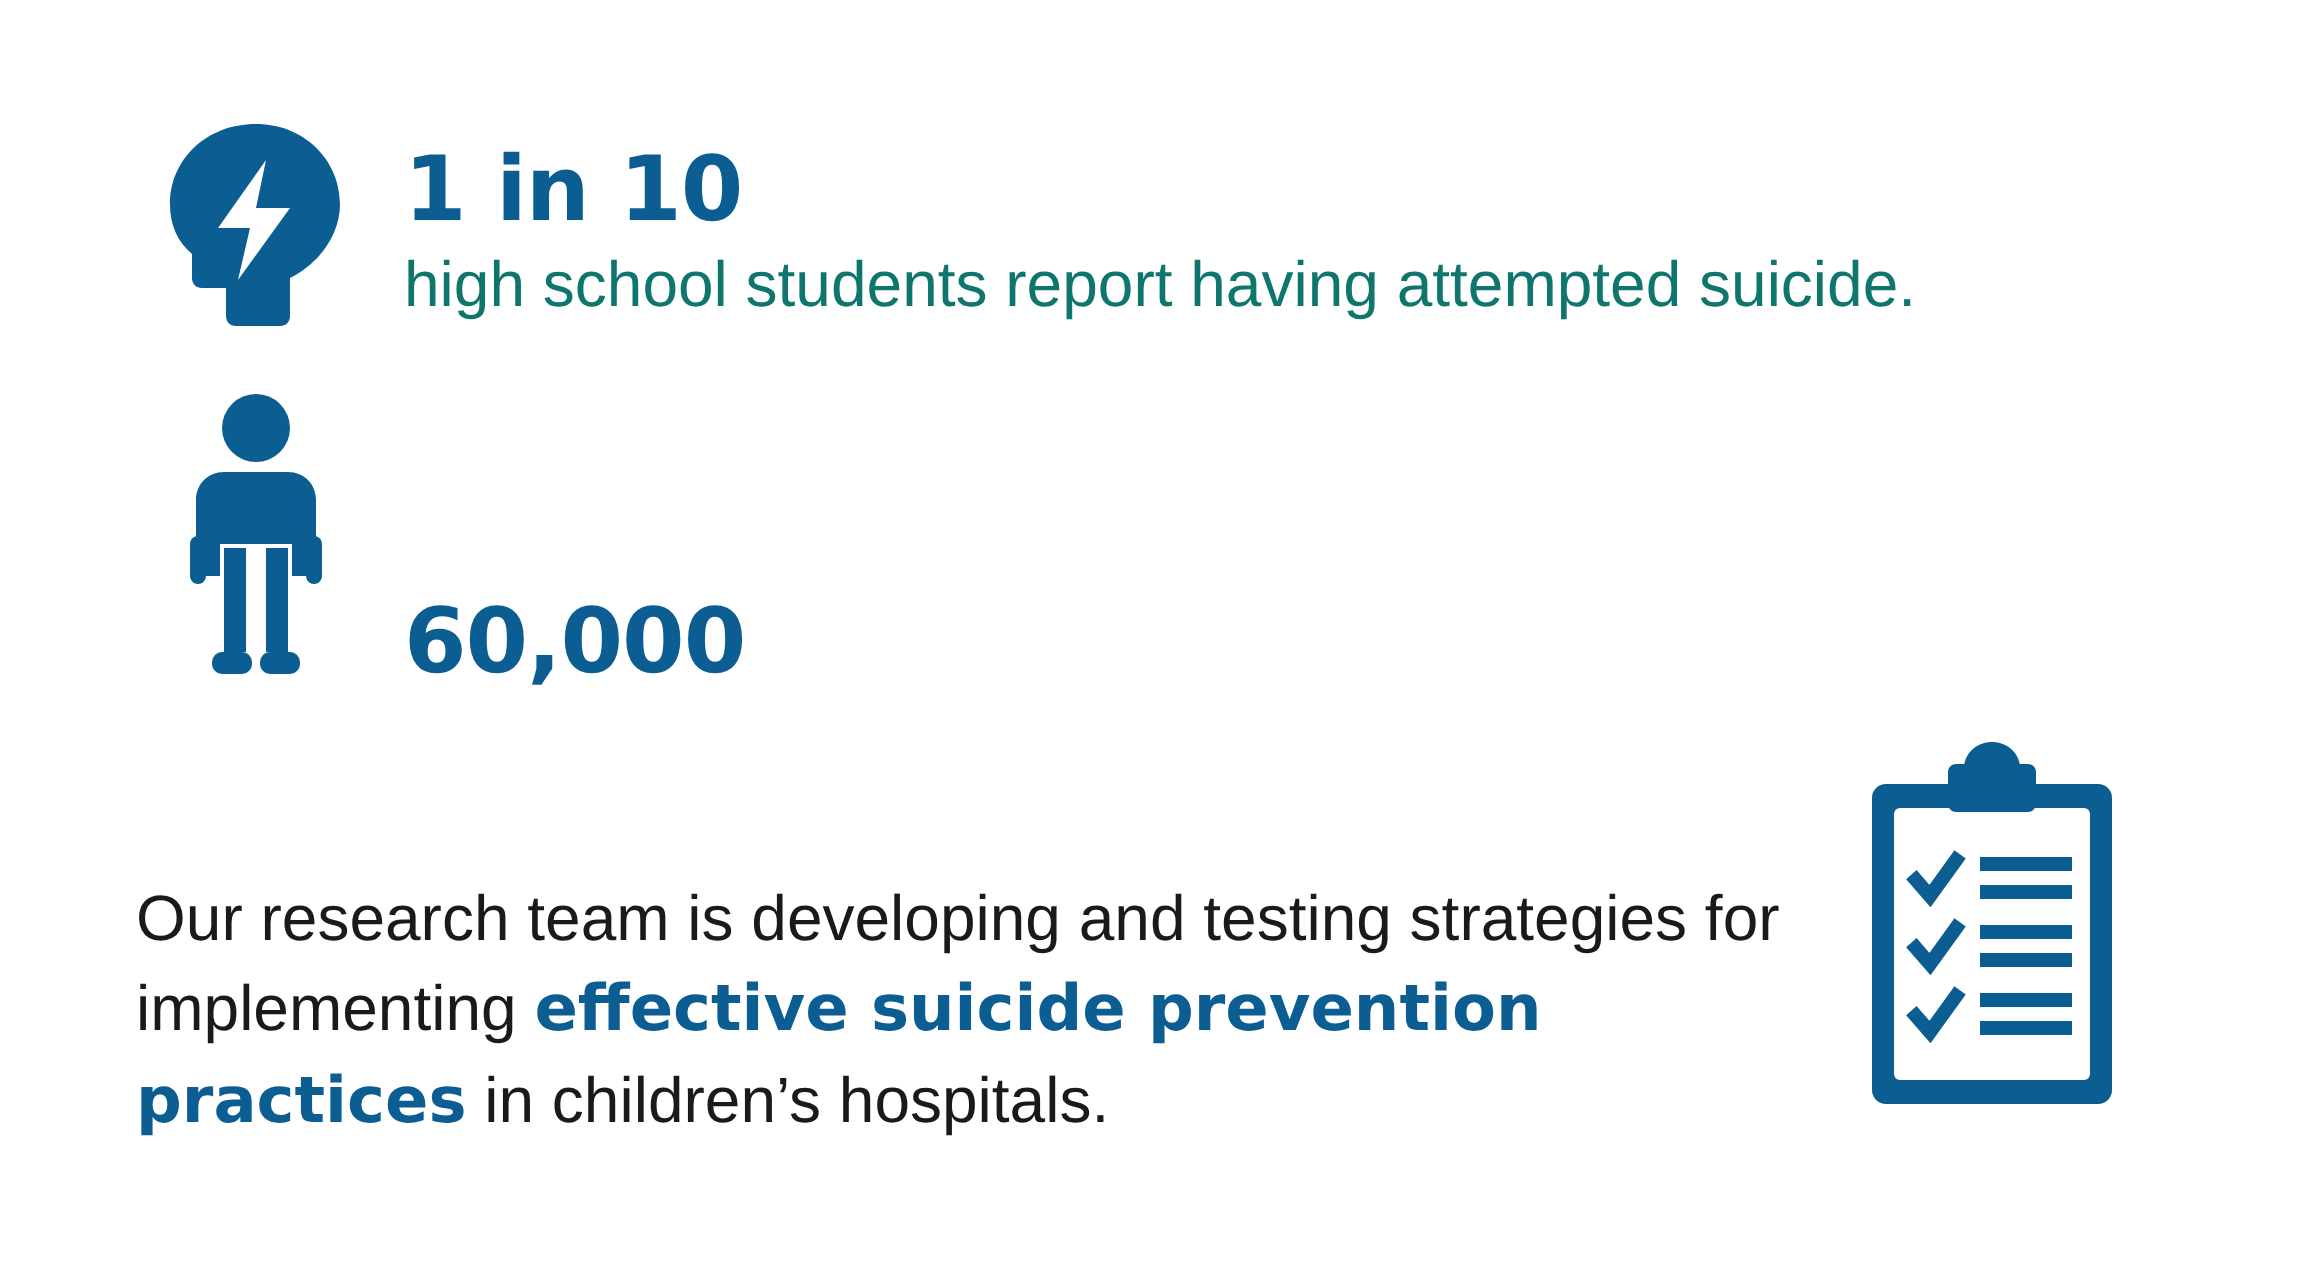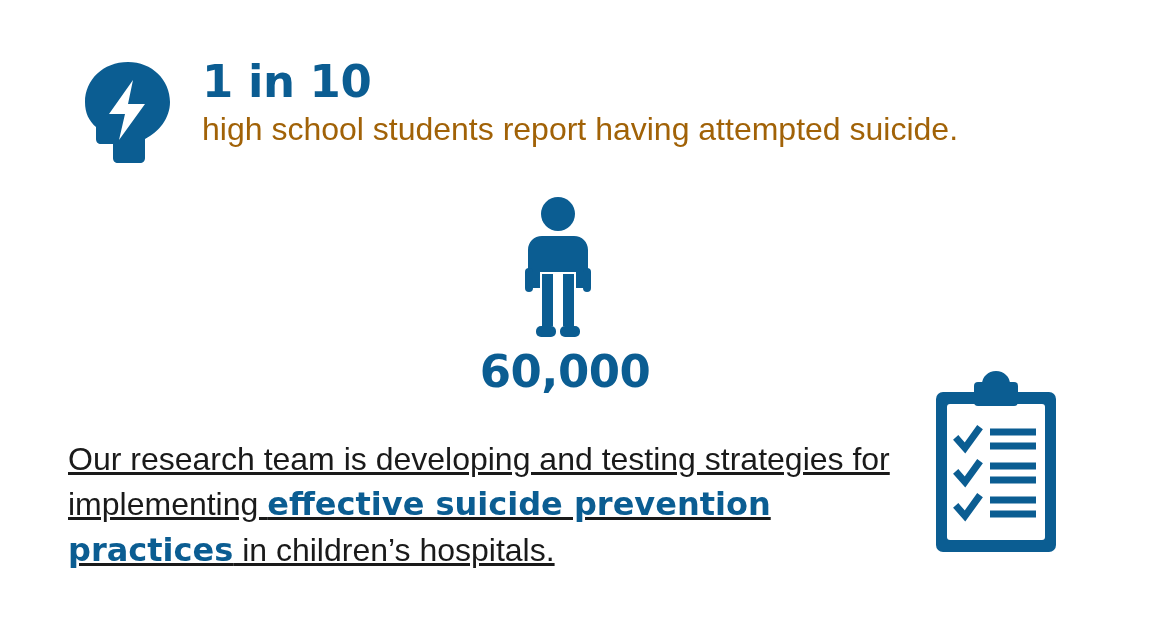--- a/index.html
+++ b/index.html
@@ -19,21 +19,21 @@
   .infographic {
     position: relative;
     width: 1152px;
     height: 641px;
   }
 
   
   .stat {
     position: absolute;
     display: flex;
-    align-items: center;
+    align-items: flex-end;
   }
 
   .stat-icon {
     flex: 0 0 auto;
     display: flex;
     align-items: flex-start;
     justify-content: center;
   }
 
   .stat-text {
@@ -47,57 +47,55 @@
     line-height: 1.05;
     letter-spacing: -0.5px;
     color: #0b5d92;
     margin: 0 0 4px 0;
   }
 
   .stat-desc {
     font-family: "Liberation Sans", sans-serif;
     font-size: 32px;
     line-height: 1.30;
-    color: #a16207;
+    color: #0f766e;
     margin: 0;
     font-weight: 400;
   }
 
   
   #stat-head {
     left: 68px;
     top: 44px;
     width: 980px;
   }
   #stat-head .stat-icon { width: 120px; padding-top: 10px; }
   #stat-head .stat-text { padding-left: 14px; }
   #stat-head .stat-desc { max-width: 840px; }
 
   
   #stat-person {
     left: 68px;
     top: 192px;
     width: 980px;
-    flex-direction: column;
   }
   #stat-person .stat-icon { width: 120px; padding-top: 4px; }
   #stat-person .stat-text { padding-left: 14px; }
   #stat-person .stat-desc { max-width: 860px; }
 
   
   #summary {
     position: absolute;
     left: 68px;
     top: 405px;
     width: 830px;
     font-family: "Liberation Sans", sans-serif;
     font-size: 32px;
     line-height: 1.42;
     color: #1a1a1a;
-    text-decoration: underline;
   }
   #summary .emph {
     font-family: "DejaVu Sans", sans-serif;
     font-weight: bold;
     color: #0b5d92;
   }
 
   
   #clipboard-icon {
     position: absolute;

